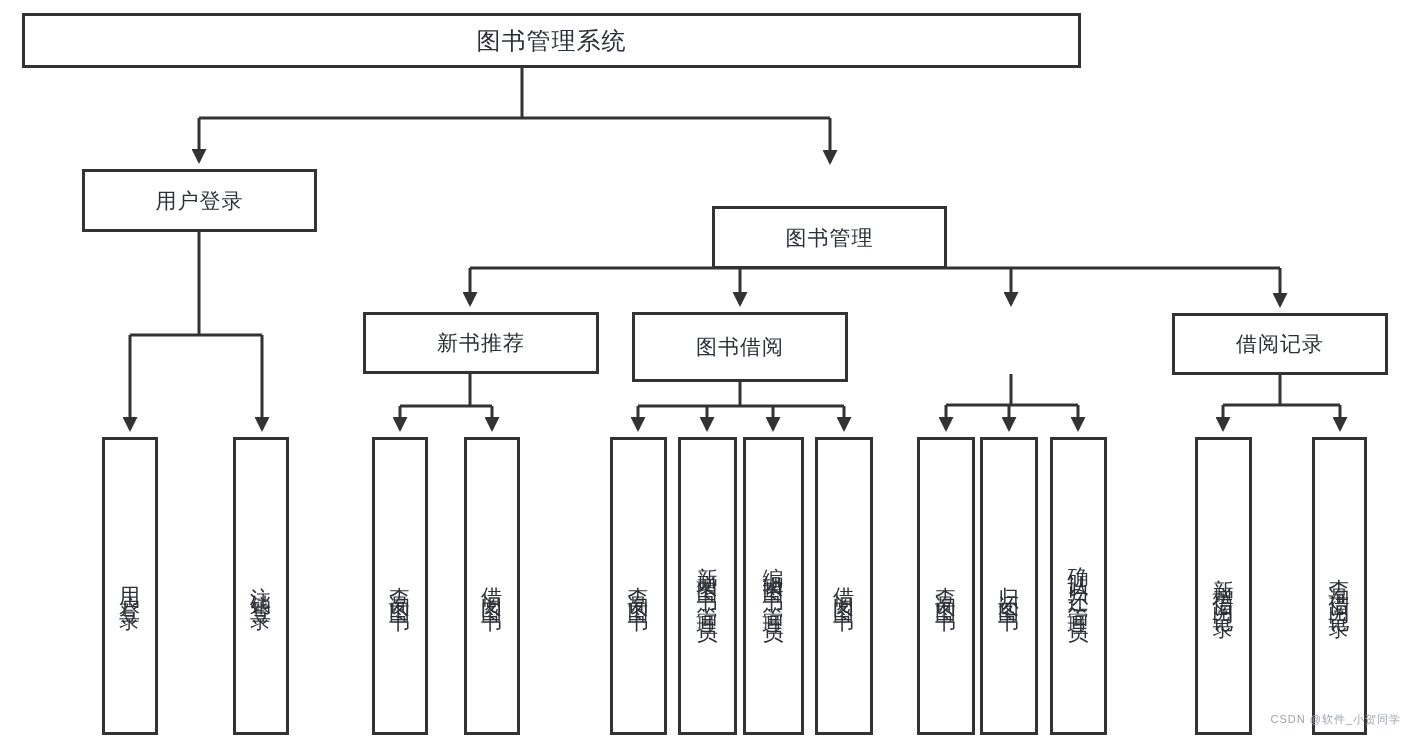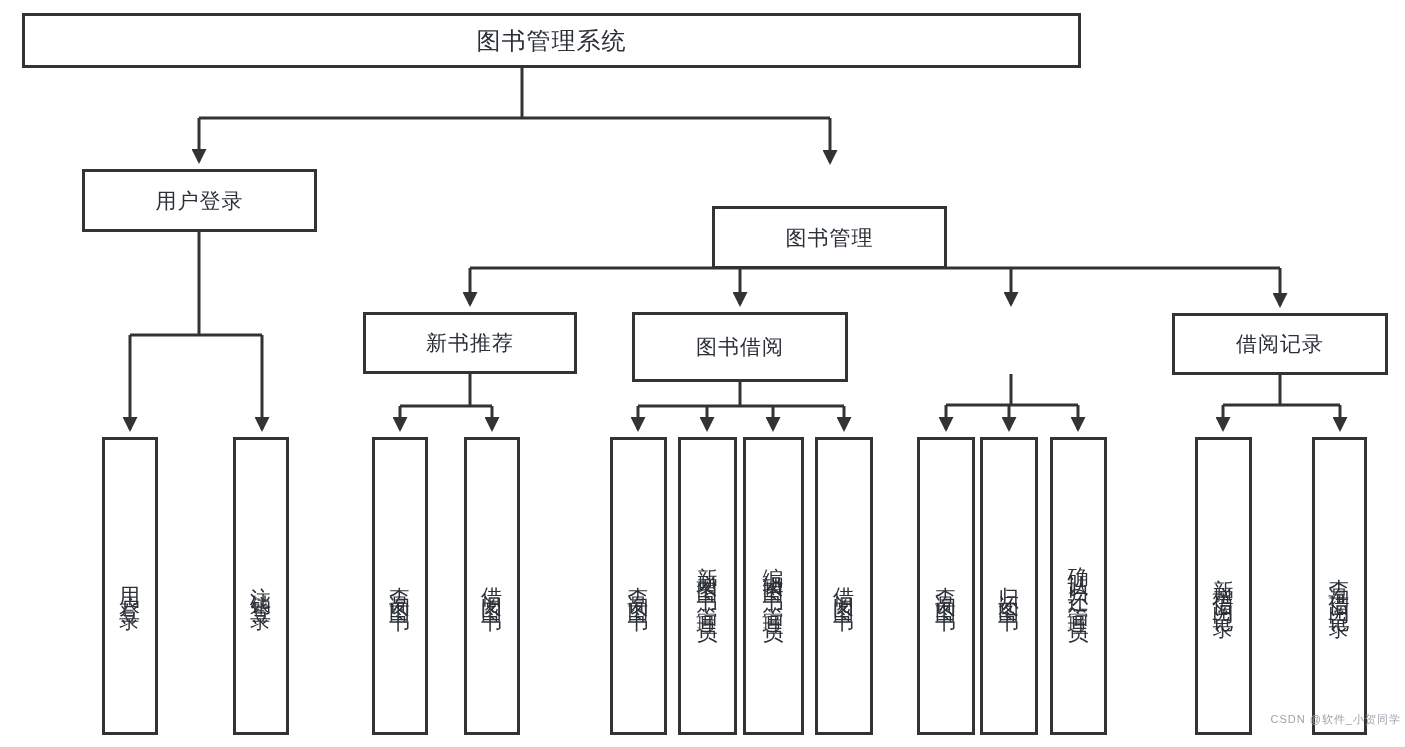--- a/index.html
+++ b/index.html
@@ -34,21 +34,21 @@
     font-size:21px;
     letter-spacing:8px;
     line-height:1;
   }
   
   #n-root{left:22px;top:13px;width:1059px;height:55px;font-size:24px;}
   
   #n-l2-0{left:82px;top:169px;width:235px;height:63px;}
   #n-l2-1{left:712px;top:170px;width:235px;height:63px;margin-top:36px;}
   
-  #n-l3-0{left:363px;top:312px;width:214px;height:62px;}
+  #n-l3-0{left:363px;top:312px;width:236px;height:62px;}
   #n-l3-1{left:632px;top:312px;width:216px;height:70px;}
   #n-l3-2{left:905px;top:312px;width:213px;height:62px;}
   #n-l3-3{left:1172px;top:313px;width:216px;height:62px;}
   
   .leaf{top:437px;height:298px;}
   #lf0{left:102px;width:56px;}
   #lf1{left:233px;width:56px;}
   #lf2{left:372px;width:56px;}
   #lf3{left:464px;width:56px;}
   #lf4{left:610px;width:57px;}

